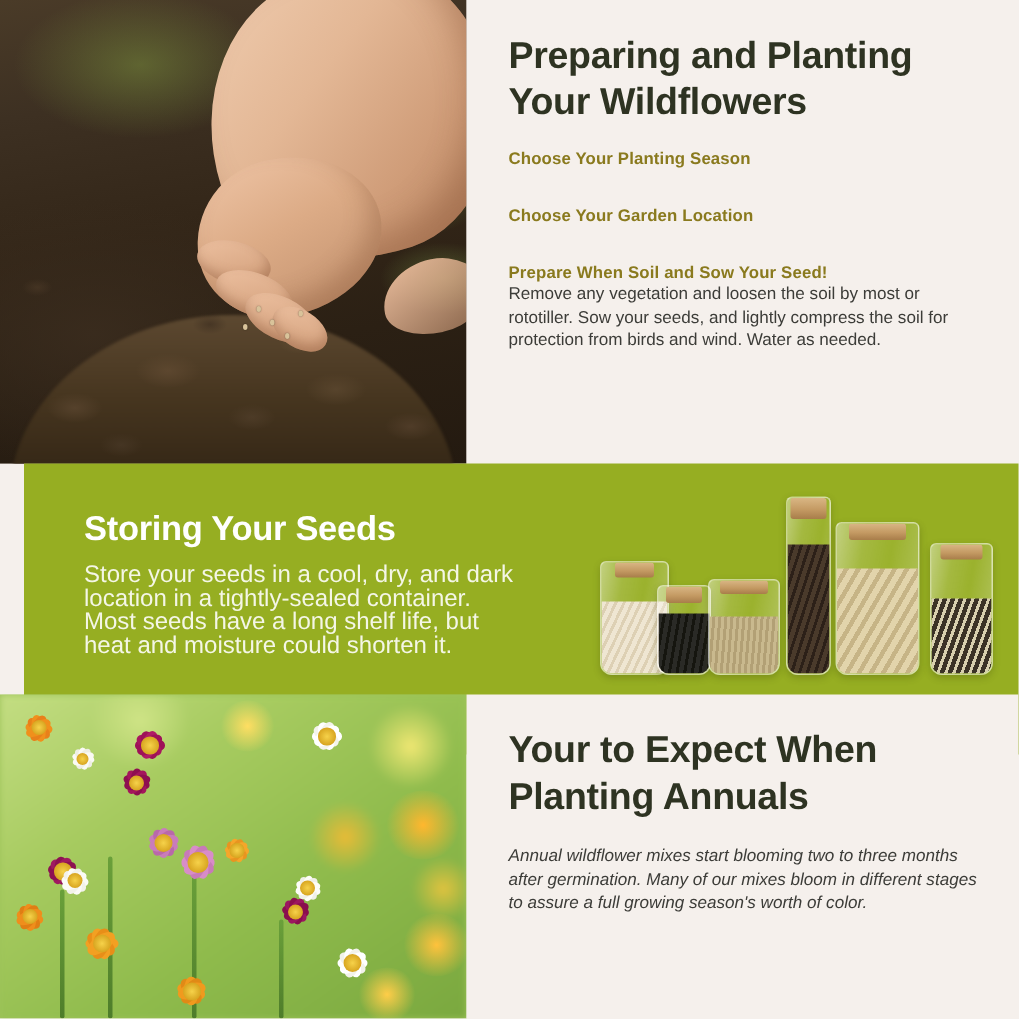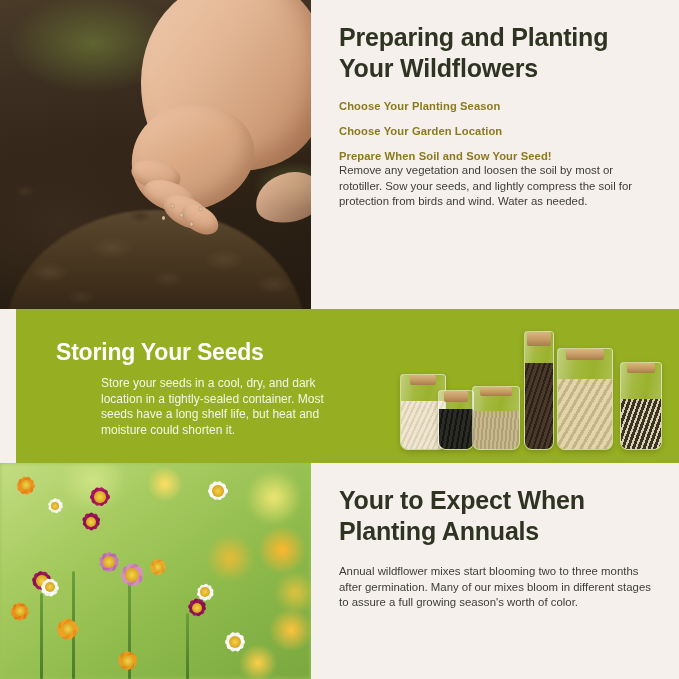--- a/index.html
+++ b/index.html
@@ -135,21 +135,21 @@
     font-weight: bold;
     margin: 0 0 1px 0;
     letter-spacing: 0.1px;
   }
   .body-text {
     color: #3c3c38;
     font-size: 11.4px;
     line-height: 15.6px;
     margin: 0;
   }
-  .block { margin-top: 13px; }
+  .block { margin-top: 26px; }
   .block.first { margin-top: 16px; }
 
   
   .section-green {
     position: absolute;
     left: 16px; top: 309px;
     width: 679px; height: 194px;
     background: #96ae22;
     overflow: hidden;
   }
@@ -159,23 +159,22 @@
     width: 290px;
   }
   .green-text h2 {
     color: #ffffff;
     font-size: 23px;
     line-height: 27px;
     margin-bottom: 10px;
   }
   .green-text .body-text {
     color: #f4f6e6;
-    font-size: 12px;
+    font-size: 16px;
     line-height: 15.6px;
-    margin-left: 45px;
   }
   .jars {
     position: absolute;
     left: 378px; top: 14px;
     width: 295px; height: 135px;
   }
   .jar {
     position: absolute;
     bottom: 8px;
     background: linear-gradient(100deg, rgba(255,255,255,.42) 0%, rgba(255,255,255,.14) 28%, rgba(255,255,255,.05) 55%, rgba(255,255,255,.3) 100%);
@@ -258,21 +257,21 @@
     left: 311px; top: 0;
     width: 368px; height: 216px;
     background: #f5f0ec;
     box-sizing: border-box;
     padding: 22px 22px 0 28px;
   }
   .text-bottom h2 {
     font-size: 25px;
     line-height: 31px;
   }
-  .text-bottom .body-text { margin-top: 17px; }
+  .text-bottom .body-text { margin-top: 17px; font-style: italic; }
 </style>
 </head>
 <body>
 
 <div class="infographic">
 
   <div class="section-top">
 
     <div class="photo-soil">
       <div class="soil-bg"></div>

